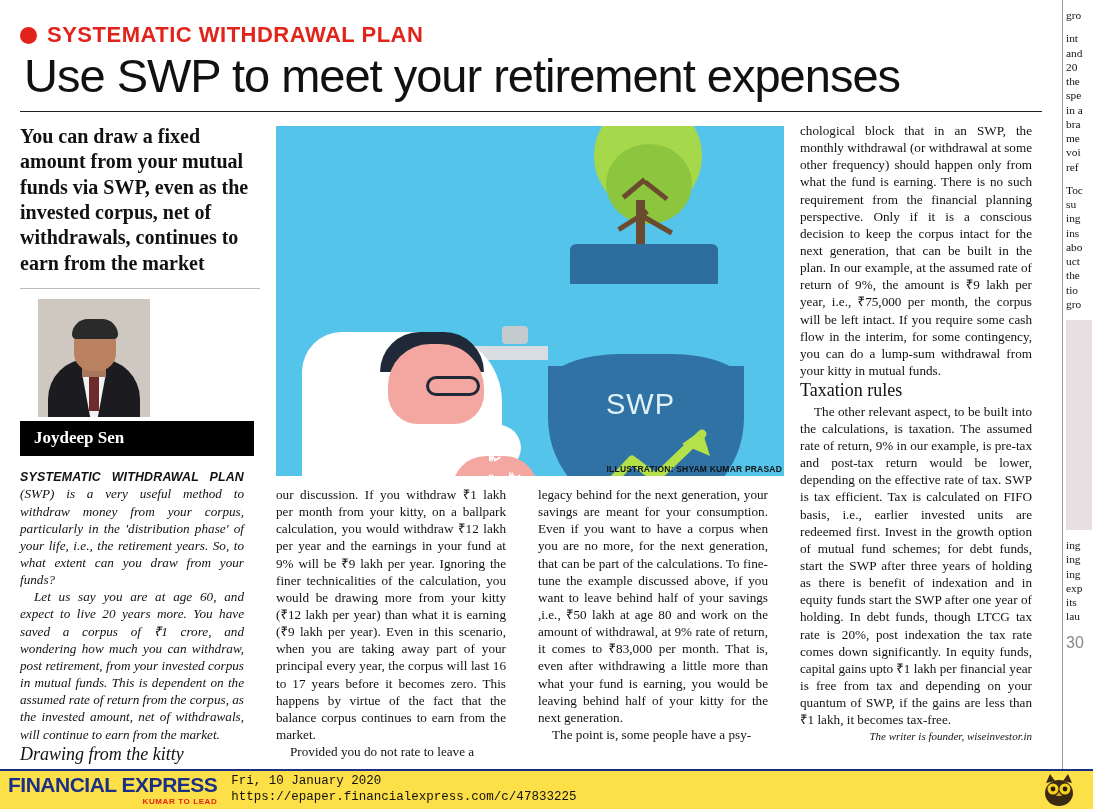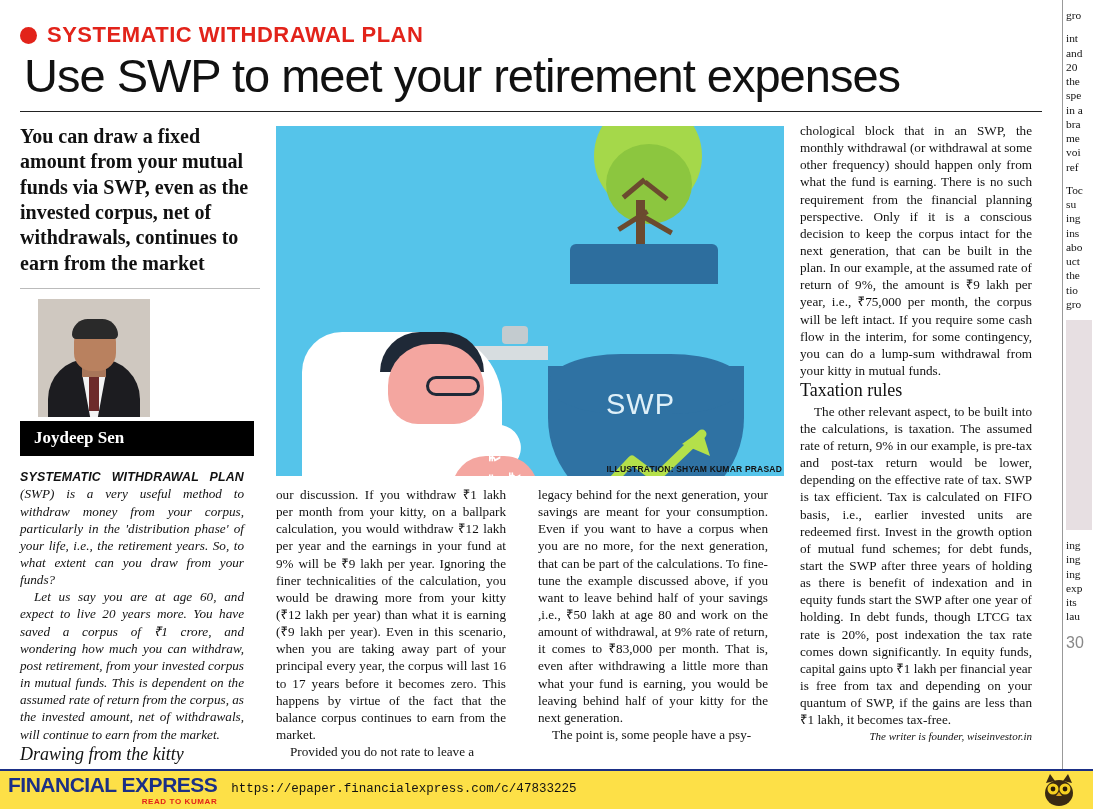--- a/index.html
+++ b/index.html
@@ -315,23 +315,24 @@
     <p>int and 20 the spe in a bra me voi ref</p>
     <p>Toc su ing ins abo uct the tio gro</p>
     <div class="rail-img"></div>
     <p>ing ing ing exp its lau</p>
     <p class="rail-num">30</p>
   </div>
 
   <div class="footer">
     <div>
       <div class="fe-logo">FINANCIAL EXPRESS</div>
-      <div class="fe-tag">READ TO KUMAR</div>
+      <div class="fe-tag">KUMAR TO LEAD</div>
     </div>
     <div class="fe-meta">
+      <div>Fri, 10 January 2020</div>
       <div>https://epaper.financialexpress.com/c/47833225</div>
     </div>
     <svg class="owl" viewBox="0 0 40 36">
       <ellipse cx="20" cy="22" rx="14" ry="13" fill="#3a2a12"></ellipse>
       <path d="M7 12 L11 3 L16 10 Z" fill="#3a2a12"></path>
       <path d="M33 12 L29 3 L24 10 Z" fill="#3a2a12"></path>
       <circle cx="14" cy="18" r="5.5" fill="#f5d020"></circle>
       <circle cx="26" cy="18" r="5.5" fill="#f5d020"></circle>
       <circle cx="14" cy="18" r="2.4" fill="#2b1d08"></circle>
       <circle cx="26" cy="18" r="2.4" fill="#2b1d08"></circle>

